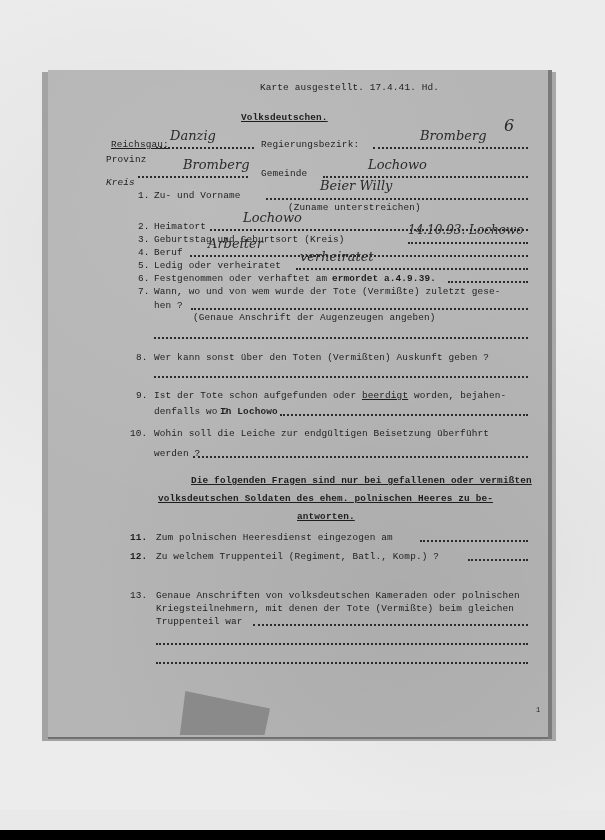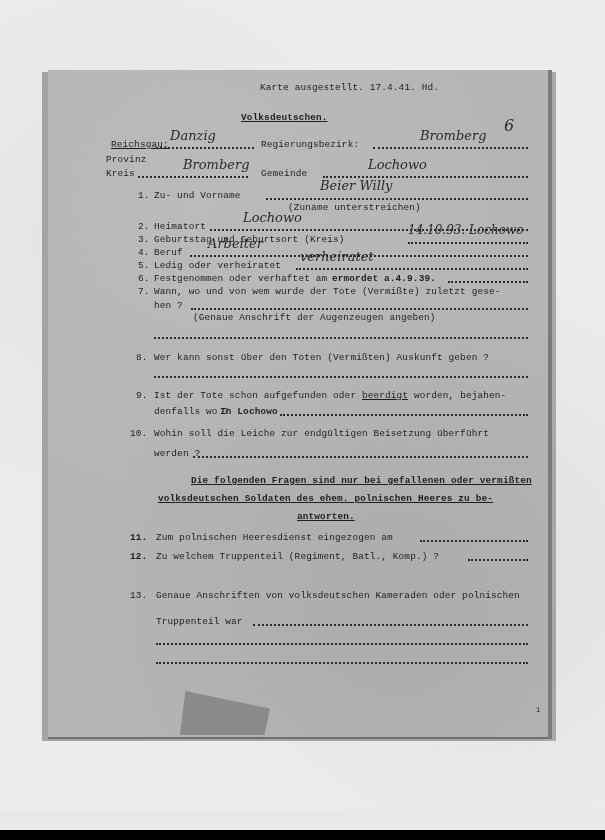--- a/index.html
+++ b/index.html
@@ -62,21 +62,21 @@
   <div class="t u" style="left:63px;top:69px;">Reichsgau:</div>
   <div class="dots" style="left:108px;top:68px;width:98px;"></div>
   <div class="hand" style="left:122px;top:58px;">Danzig</div>
   <div class="t" style="left:213px;top:69px;">Regierungsbezirk:</div>
   <div class="dots" style="left:325px;top:68px;width:155px;"></div>
   <div class="hand" style="left:372px;top:58px;">Bromberg</div>
   <div class="hand" style="left:456px;top:46px;font-size:16px;">6</div>
 
   <div class="t" style="left:58px;top:84px;">Provinz</div>
 
-  <div class="t" style="left:58px;top:98px;">Kreis</div>
+  <div class="t" style="left:58px;top:107px;font-style:italic;">Kreis</div>
   <div class="dots" style="left:90px;top:97px;width:110px;"></div>
   <div class="hand" style="left:135px;top:87px;">Bromberg</div>
   <div class="t" style="left:213px;top:98px;">Gemeinde</div>
   <div class="dots" style="left:275px;top:97px;width:205px;"></div>
   <div class="hand" style="left:320px;top:87px;">Lochowo</div>
 
   <div class="t" style="left:90px;top:120px;">1.</div>
   <div class="t" style="left:106px;top:120px;">Zu- und Vorname</div>
   <div class="dots" style="left:218px;top:119px;width:262px;"></div>
   <div class="hand" style="left:272px;top:108px;">Beier Willy</div>
@@ -140,20 +140,21 @@
   <div class="t b" style="left:82px;top:462px;">11.</div>
   <div class="t" style="left:108px;top:462px;">Zum polnischen Heeresdienst eingezogen am</div>
   <div class="dots" style="left:372px;top:461px;width:108px;"></div>
 
   <div class="t b" style="left:82px;top:481px;">12.</div>
   <div class="t" style="left:108px;top:481px;">Zu welchem Truppenteil (Regiment, Batl., Komp.) ?</div>
   <div class="dots" style="left:420px;top:480px;width:60px;"></div>
 
   <div class="t" style="left:82px;top:520px;">13.</div>
   <div class="t" style="left:108px;top:520px;">Genaue Anschriften von volksdeutschen Kameraden oder polnischen</div>
+  <div class="t" style="left:108px;top:533px;">Kriegsteilnehmern, mit denen der Tote (Vermißte) beim gleichen</div>
   <div class="t" style="left:108px;top:546px;">Truppenteil war</div>
   <div class="dots" style="left:205px;top:545px;width:275px;"></div>
   <div class="dots" style="left:108px;top:564px;width:372px;"></div>
   <div class="dots" style="left:108px;top:583px;width:372px;"></div>
 
   <div class="pagenum" style="left:488px;top:636px;">1</div>
 </div>
 
 <div class="tape"></div>
 

